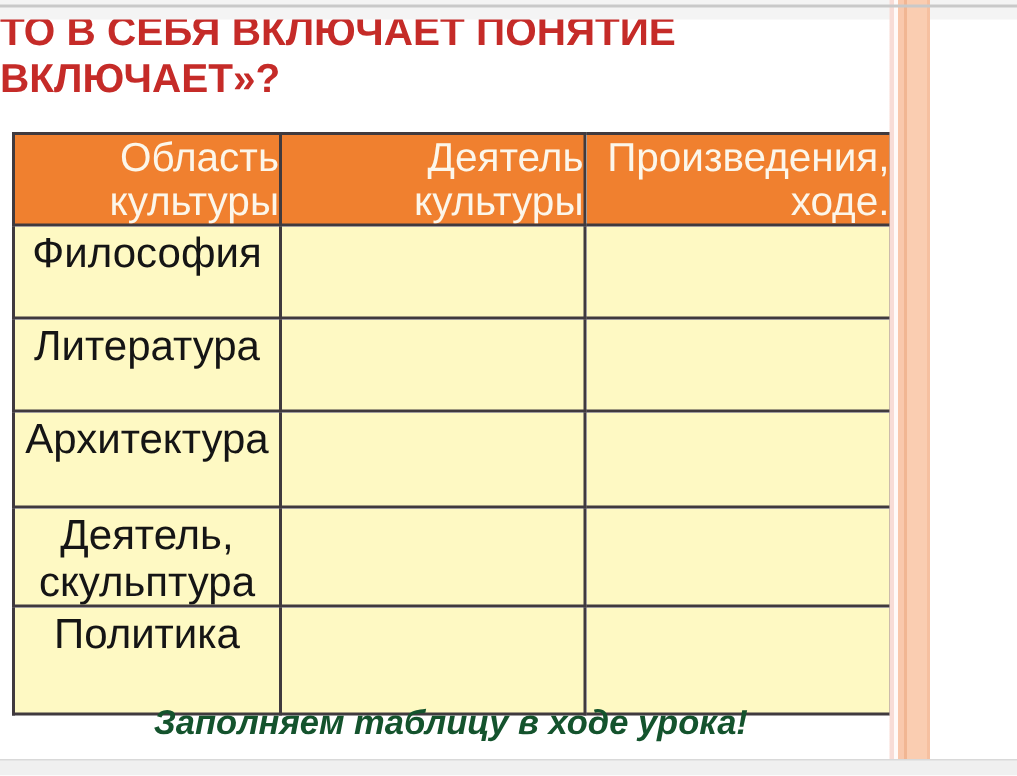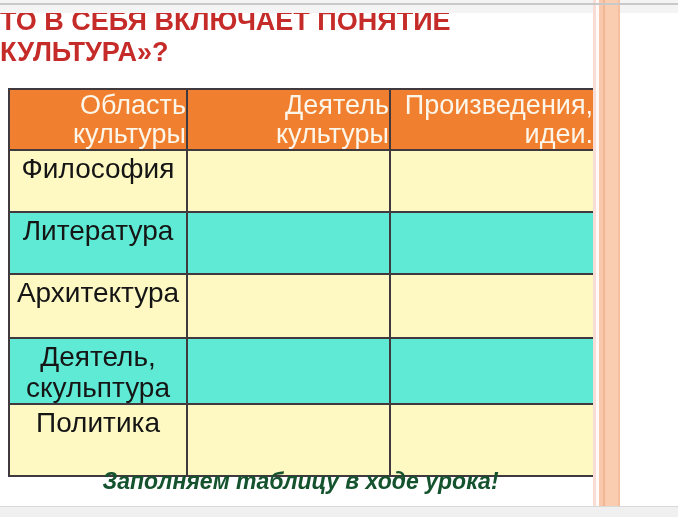--- a/index.html
+++ b/index.html
@@ -57,21 +57,21 @@
   }
   .culture-table td {
     vertical-align: top;
     text-align: center;
     font-size: 28px;
     line-height: 31px;
     color: #151515;
     padding-top: 2px;
   }
   .culture-table tr.dark  td { background: #fef9c3; }
-  .culture-table tr.light td { background: #5eead4; margin-left: 12px; }
+  .culture-table tr.light td { background: #fef9c3; margin-left: 12px; }
   .culture-table tr.r1 { height: 62px; }
   .culture-table tr.r2 { height: 62px; }
   .culture-table tr.r3 { height: 64px; }
   .culture-table tr.r4 { height: 63px; }
   .culture-table tr.r5 { height: 72px; }
 
   
   .caption {
     position: absolute;
     left: 8px;
@@ -128,37 +128,37 @@
     z-index: 5;
   }
 </style>
 </head>
 <body>
 
 <div class="screen">
 
   <div class="title">
     <div>ТО В СЕБЯ ВКЛЮЧАЕТ ПОНЯТИЕ</div>
-    <div>КУЛЬТУРА»?</div>
+    <div>ВКЛЮЧАЕТ»?</div>
   </div>
 
   <table class="culture-table">
     <colgroup>
         <col class="c1">
         <col class="c2">
         <col class="c3">
       </colgroup>
     <thead>
       <tr>
         <th>Область
 культуры</th>
         <th>Деятель
 культуры</th>
         <th>Произведения,
-идеи.</th>
+ходе.</th>
       </tr>
     </thead>
     <tbody>
       <tr class="dark r1">
         <td>Философия</td>
         <td></td>
         <td></td>
       </tr>
       <tr class="light r2">
         <td>Литература</td>

